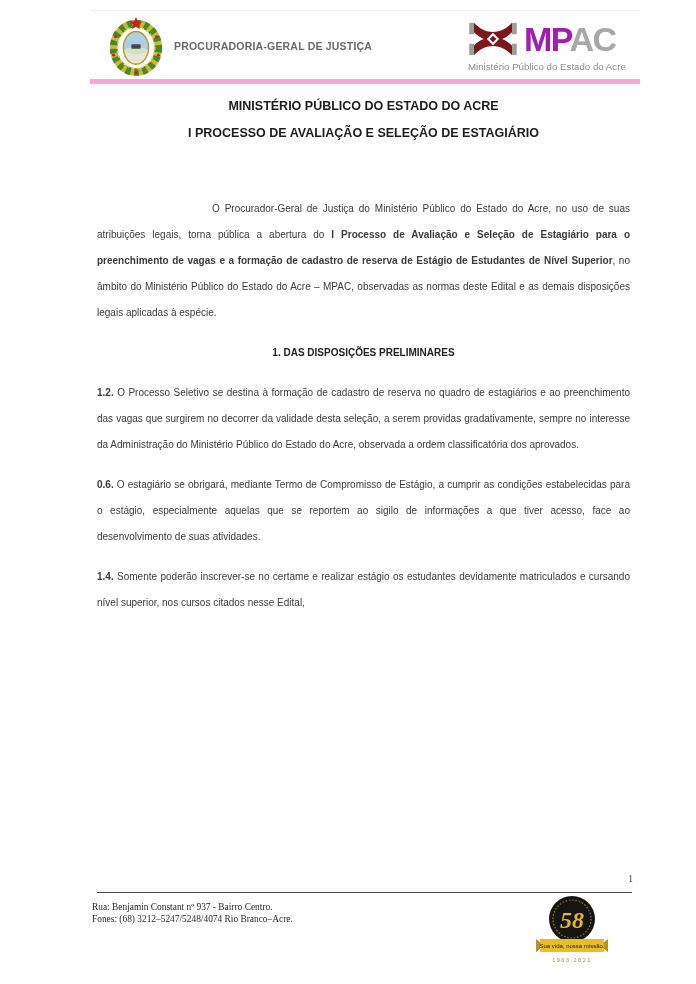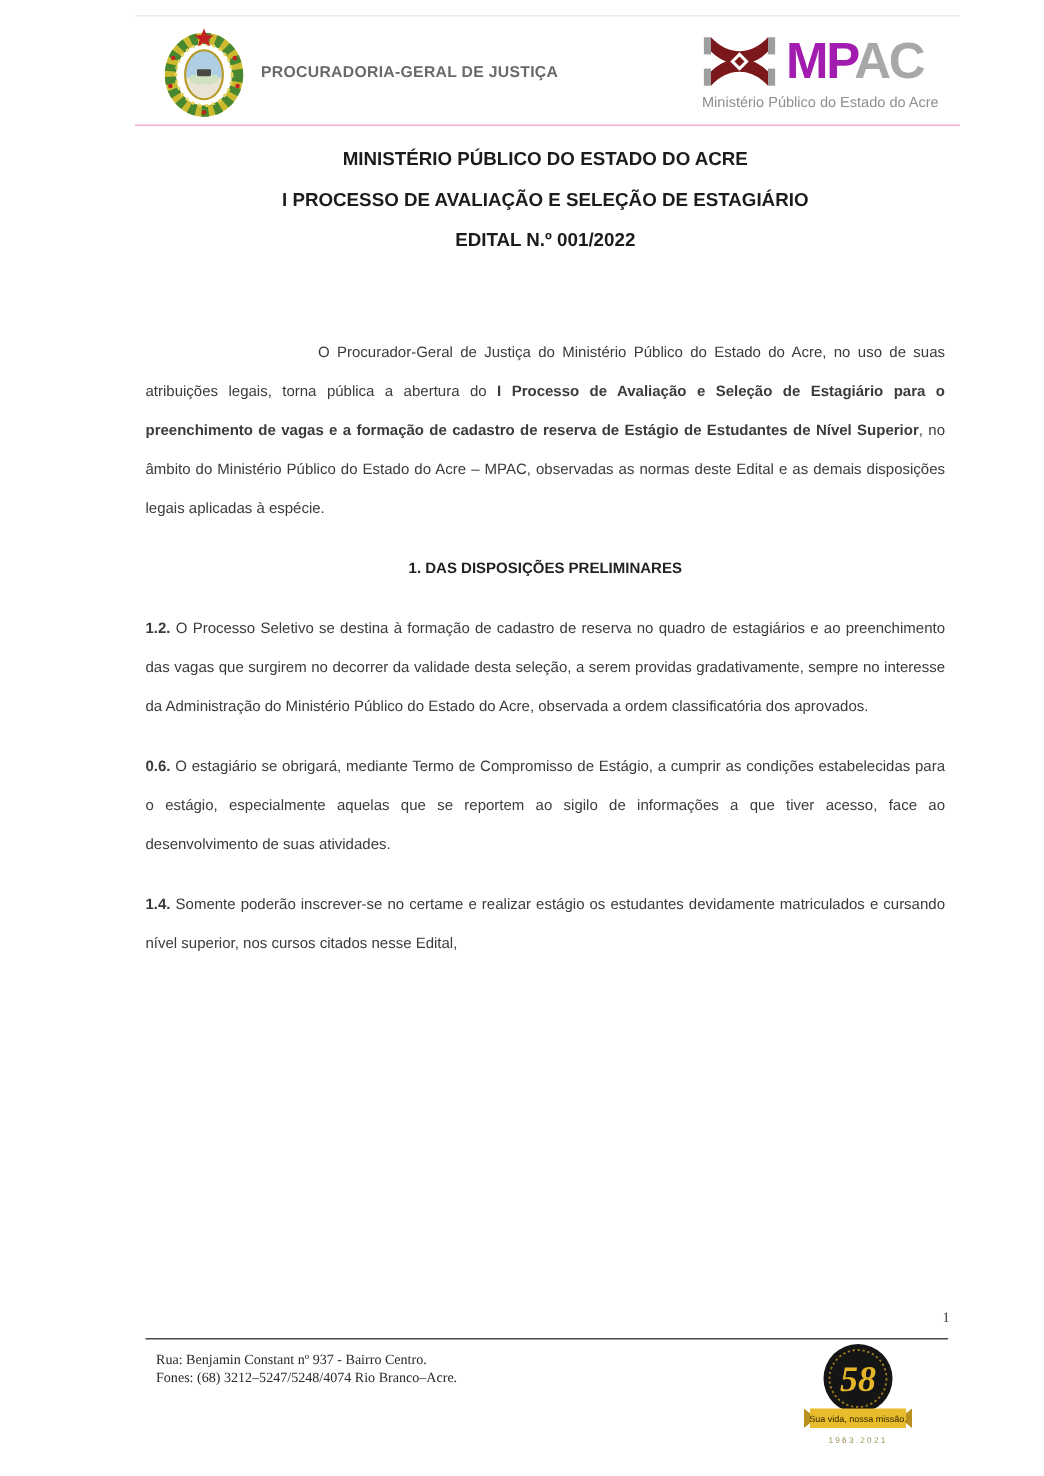--- a/index.html
+++ b/index.html
@@ -19,21 +19,21 @@
   .top-rule {
     position: absolute;
     top: 10px; left: 90px; right: 56px;
     border-top: 1px solid #ededed;
   }
 
   
   .header-inner {
     margin: 12px 56px 0 90px;
     height: 72px;
-    border-bottom: 1px solid #f9a8d4;
+    border-bottom: 5px solid #f9a8d4;
     display: flex;
     align-items: center;
     justify-content: space-between;
   }
   .header-left { display: flex; align-items: center; gap: 10px; padding-left: 18px; }
   .pgj-label {
     font-size: 10.5px;
     font-weight: bold;
     color: #696969;
     letter-spacing: 0.2px;
@@ -90,21 +90,21 @@
     font-size: 9.5px;
     color: #333;
   }
   .footer-rule {
     position: absolute;
     top: 892px; left: 97px; right: 64px;
     border-top: 1px solid #4a4a4a;
   }
   .footer-address {
     position: absolute;
-    top: 902px; left: 104px;
+    top: 902px; left: 92px;
     font-family: "Liberation Serif", serif;
     font-size: 9.4px;
     line-height: 11.5px;
     color: #2a2a2a;
   }
   .badge-wrap {
     position: absolute;
     top: 894px; left: 534px;
     width: 76px; height: 74px;
   }
@@ -160,21 +160,20 @@
           <div class="mpac-wordmark"><span class="mp">MP</span><span class="ac">AC</span></div>
         </div>
         <div class="mpac-subtitle">Ministério Público do Estado do Acre</div>
       </div>
     </div>
   </header>
 
   <div class="doc-title">
     <div class="title-line">MINISTÉRIO PÚBLICO DO ESTADO DO ACRE</div>
     <div class="title-line">I PROCESSO DE AVALIAÇÃO E SELEÇÃO DE ESTAGIÁRIO</div>
-    <div class="title-line">EDITAL N.º 001/2022</div>
   </div>
 
   <main class="doc-body" id="doc-body">
       <p class="indent"><span>O Procurador-Geral de Justiça do Ministério Público do Estado do Acre, no uso de suas atribuições legais, torna pública a abertura do </span><span class="b">I Processo de Avaliação e Seleção de Estagiário para o preenchimento de vagas e a formação de cadastro de reserva de Estágio de Estudantes de Nível Superior</span><span>, no âmbito do Ministério Público do Estado do Acre – MPAC, observadas as normas deste Edital e as demais disposições legais aplicadas à espécie.</span></p>
       <p class="heading "><span class="b">1. DAS DISPOSIÇÕES PRELIMINARES</span></p>
       <p class=""><span class="b">1.2.</span><span> O Processo Seletivo se destina à formação de cadastro de reserva no quadro de estagiários e ao preenchimento das vagas que surgirem no decorrer da validade desta seleção, a serem providas gradativamente, sempre no interesse da Administração do Ministério Público do Estado do Acre, observada a ordem classificatória dos aprovados.</span></p>
       <p class=""><span class="b">0.6.</span><span> O estagiário se obrigará, mediante Termo de Compromisso de Estágio, a cumprir as condições estabelecidas para o estágio, especialmente aquelas que se reportem ao sigilo de informações a que tiver acesso, face ao desenvolvimento de suas atividades.</span></p>
       <p class=""><span class="b">1.4.</span><span> Somente poderão inscrever-se no certame e realizar estágio os estudantes devidamente matriculados e cursando nível superior, nos cursos citados nesse Edital,</span></p>
     </main>
 

